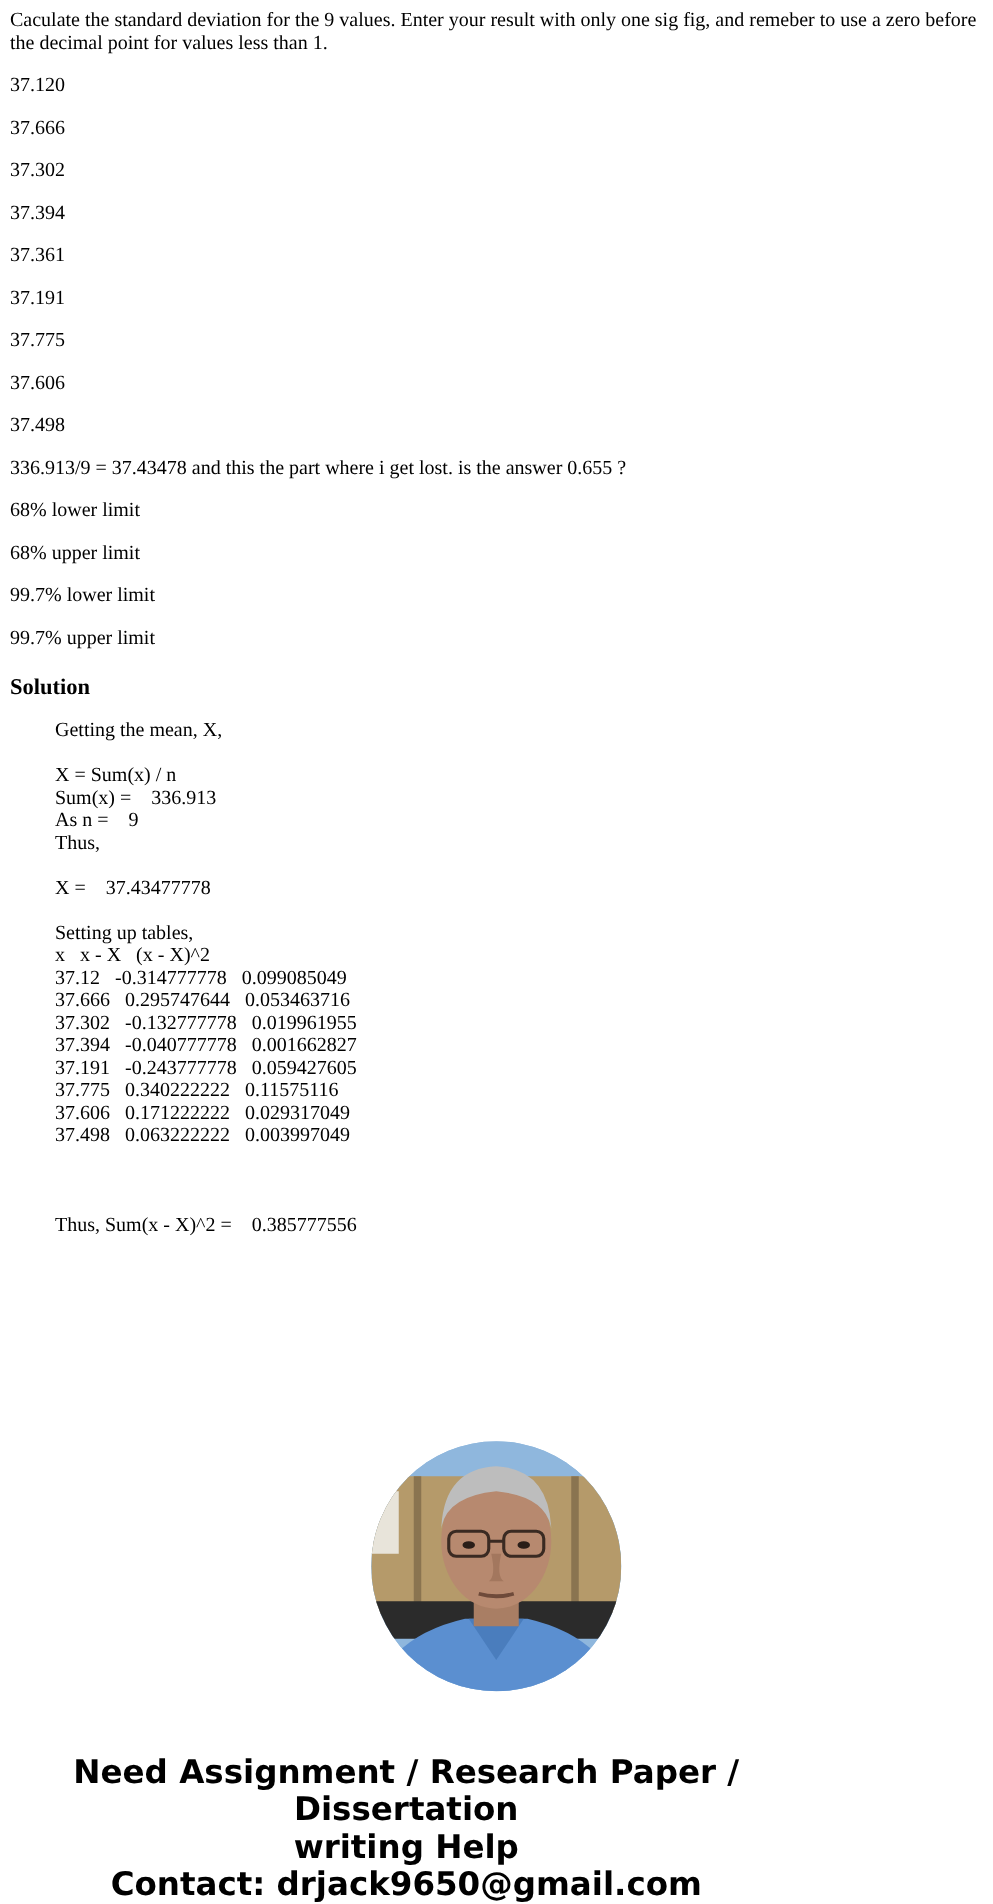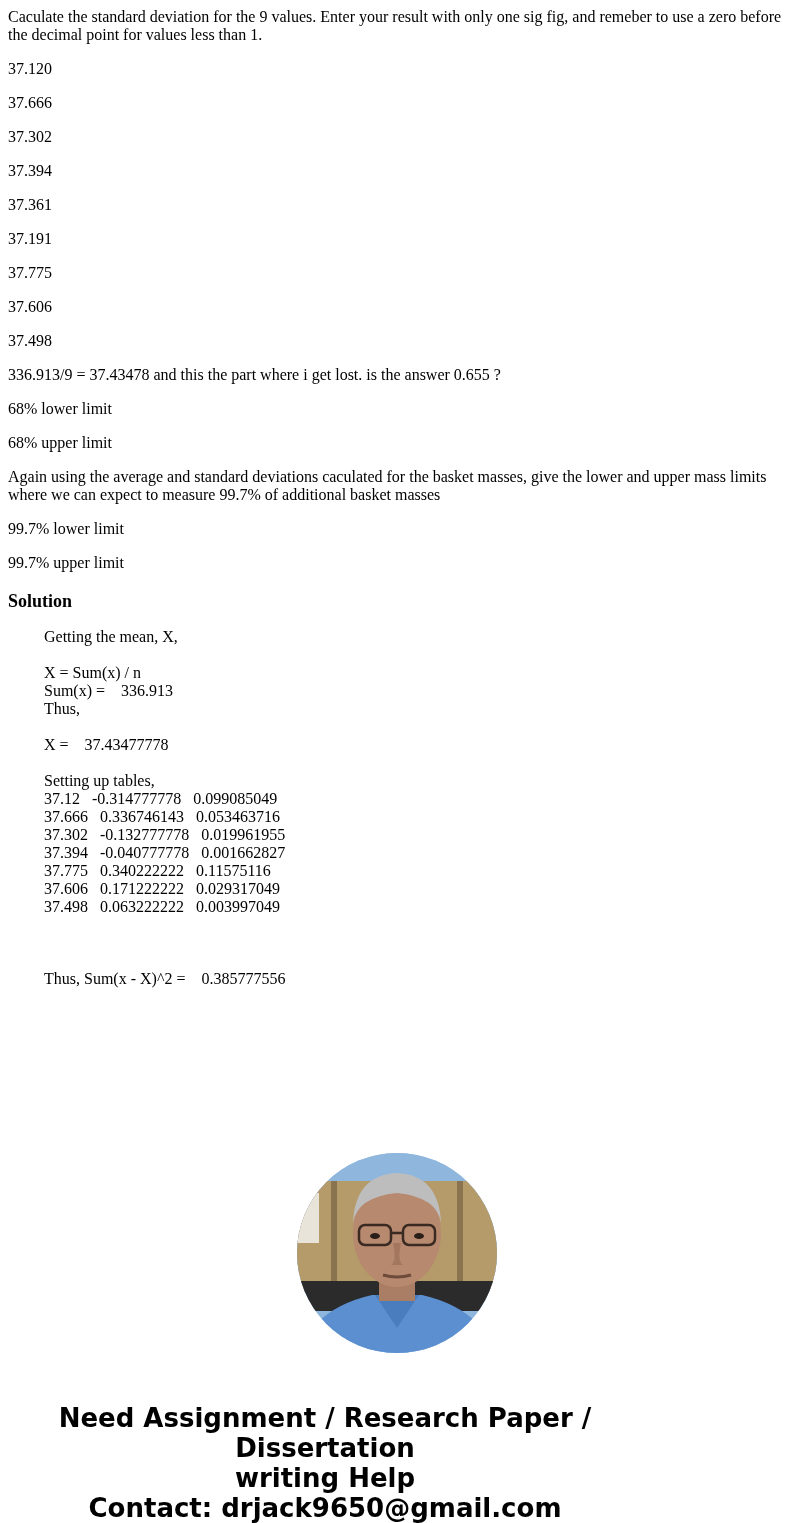--- a/index.html
+++ b/index.html
@@ -87,43 +87,45 @@
     <p class="values-item">37.302</p>
     <p class="values-item">37.394</p>
     <p class="values-item">37.361</p>
     <p class="values-item">37.191</p>
     <p class="values-item">37.775</p>
     <p class="values-item">37.606</p>
     <p class="values-item">37.498</p>
     <p>336.913/9 = 37.43478 and this the part where i get lost. is the answer 0.655 ?</p>
     <p>68% lower limit</p>
     <p>68% upper limit</p>
-    <p>Again using the average and standard deviations caculated for the basket masses, give the lower and upper mass limits where we can expect to measure 99.7% of additional basket masses</p>
     <p>99.7% lower limit</p>
     <p>99.7% upper limit</p>
   </div>
 
   <h3 class="solution-heading">Solution</h3>
 
   <div class="solution">
     <span class="line">Getting the mean, X,</span>
     <span class="gap"></span>
     <span class="line">X = Sum(x) / n</span>
     <span class="line">Sum(x) =    336.913</span>
+    <span class="line">As n =    9</span>
     <span class="line">Thus,</span>
     <span class="gap"></span>
     <span class="line">X =    37.43477778</span>
     <span class="gap"></span>
     <span class="line">Setting up tables,</span>
 
+    <div class="line table-row"><span>x</span><span>   </span><span>x - X</span><span>   </span><span>(x - X)^2</span></div>
 
     <div class="line table-row"><span>37.12</span><span>   </span><span>-0.314777778</span><span>   </span><span>0.099085049</span></div>
-    <div class="line table-row"><span>37.666</span><span>   </span><span>0.336746143</span><span>   </span><span>0.053463716</span></div>
+    <div class="line table-row"><span>37.666</span><span>   </span><span>0.295747644</span><span>   </span><span>0.053463716</span></div>
     <div class="line table-row"><span>37.302</span><span>   </span><span>-0.132777778</span><span>   </span><span>0.019961955</span></div>
     <div class="line table-row"><span>37.394</span><span>   </span><span>-0.040777778</span><span>   </span><span>0.001662827</span></div>
+    <div class="line table-row"><span>37.191</span><span>   </span><span>-0.243777778</span><span>   </span><span>0.059427605</span></div>
     <div class="line table-row"><span>37.775</span><span>   </span><span>0.340222222</span><span>   </span><span>0.11575116</span></div>
     <div class="line table-row"><span>37.606</span><span>   </span><span>0.171222222</span><span>   </span><span>0.029317049</span></div>
     <div class="line table-row"><span>37.498</span><span>   </span><span>0.063222222</span><span>   </span><span>0.003997049</span></div>
 
     <span class="gap"></span>
     <span class="gap"></span>
     <span class="gap"></span>
     <span class="line">Thus, Sum(x - X)^2 =    0.385777556</span>
   </div>
 </div>

